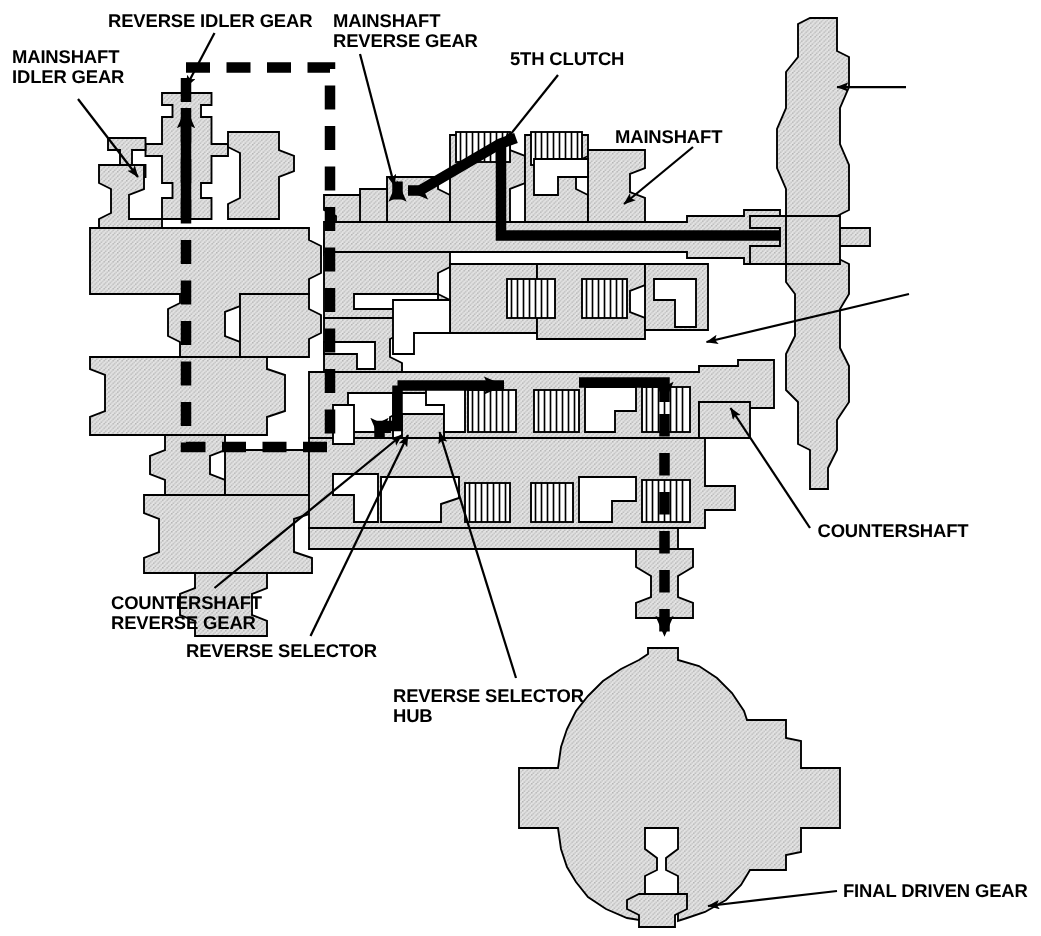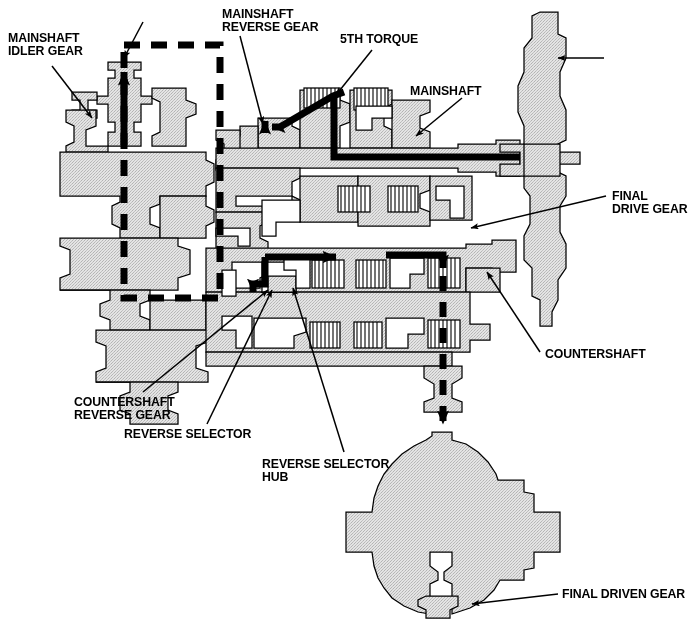--- a/index.html
+++ b/index.html
@@ -298,26 +298,25 @@
     <line x1="540" y1="352" x2="487" y2="272" marker-end="url(#ah)"></line>
     <line x1="143" y1="392" x2="268" y2="290" marker-end="url(#ah)"></line>
     <line x1="207" y1="424" x2="272" y2="290" marker-end="url(#ah)"></line>
     <line x1="344" y1="452" x2="293" y2="288" marker-end="url(#ah)"></line>
     <line x1="558" y1="594" x2="472" y2="604" marker-end="url(#ah)"></line>
   </g>
 </svg>
 
 <div class="lbl" style="left:8px;  top:32px;">MAINSHAFT
 IDLER GEAR</div>
+<div class="lbl" style="left:72px; top:8px;">REVERSE IDLER GEAR</div>
 <div class="lbl" style="left:222px;top:8px;">MAINSHAFT
 REVERSE GEAR</div>
-<div class="lbl" style="left:340px;top:33px;">5TH TORQUE</div>
+<div class="lbl" style="left:340px;top:33px;">5TH CLUTCH</div>
 <div class="lbl" style="left:410px;top:85px;">MAINSHAFT</div>
-<div class="lbl" style="left:612px;top:190px;">FINAL
-DRIVE GEAR</div>
 <div class="lbl" style="left:545px;top:348px;">COUNTERSHAFT</div>
 <div class="lbl" style="left:74px; top:396px;">COUNTERSHAFT
 REVERSE GEAR</div>
 <div class="lbl" style="left:124px;top:428px;">REVERSE SELECTOR</div>
 <div class="lbl" style="left:262px;top:458px;">REVERSE SELECTOR
 HUB</div>
 <div class="lbl" style="left:562px;top:588px;">FINAL DRIVEN GEAR</div>
 
 </div>
 

